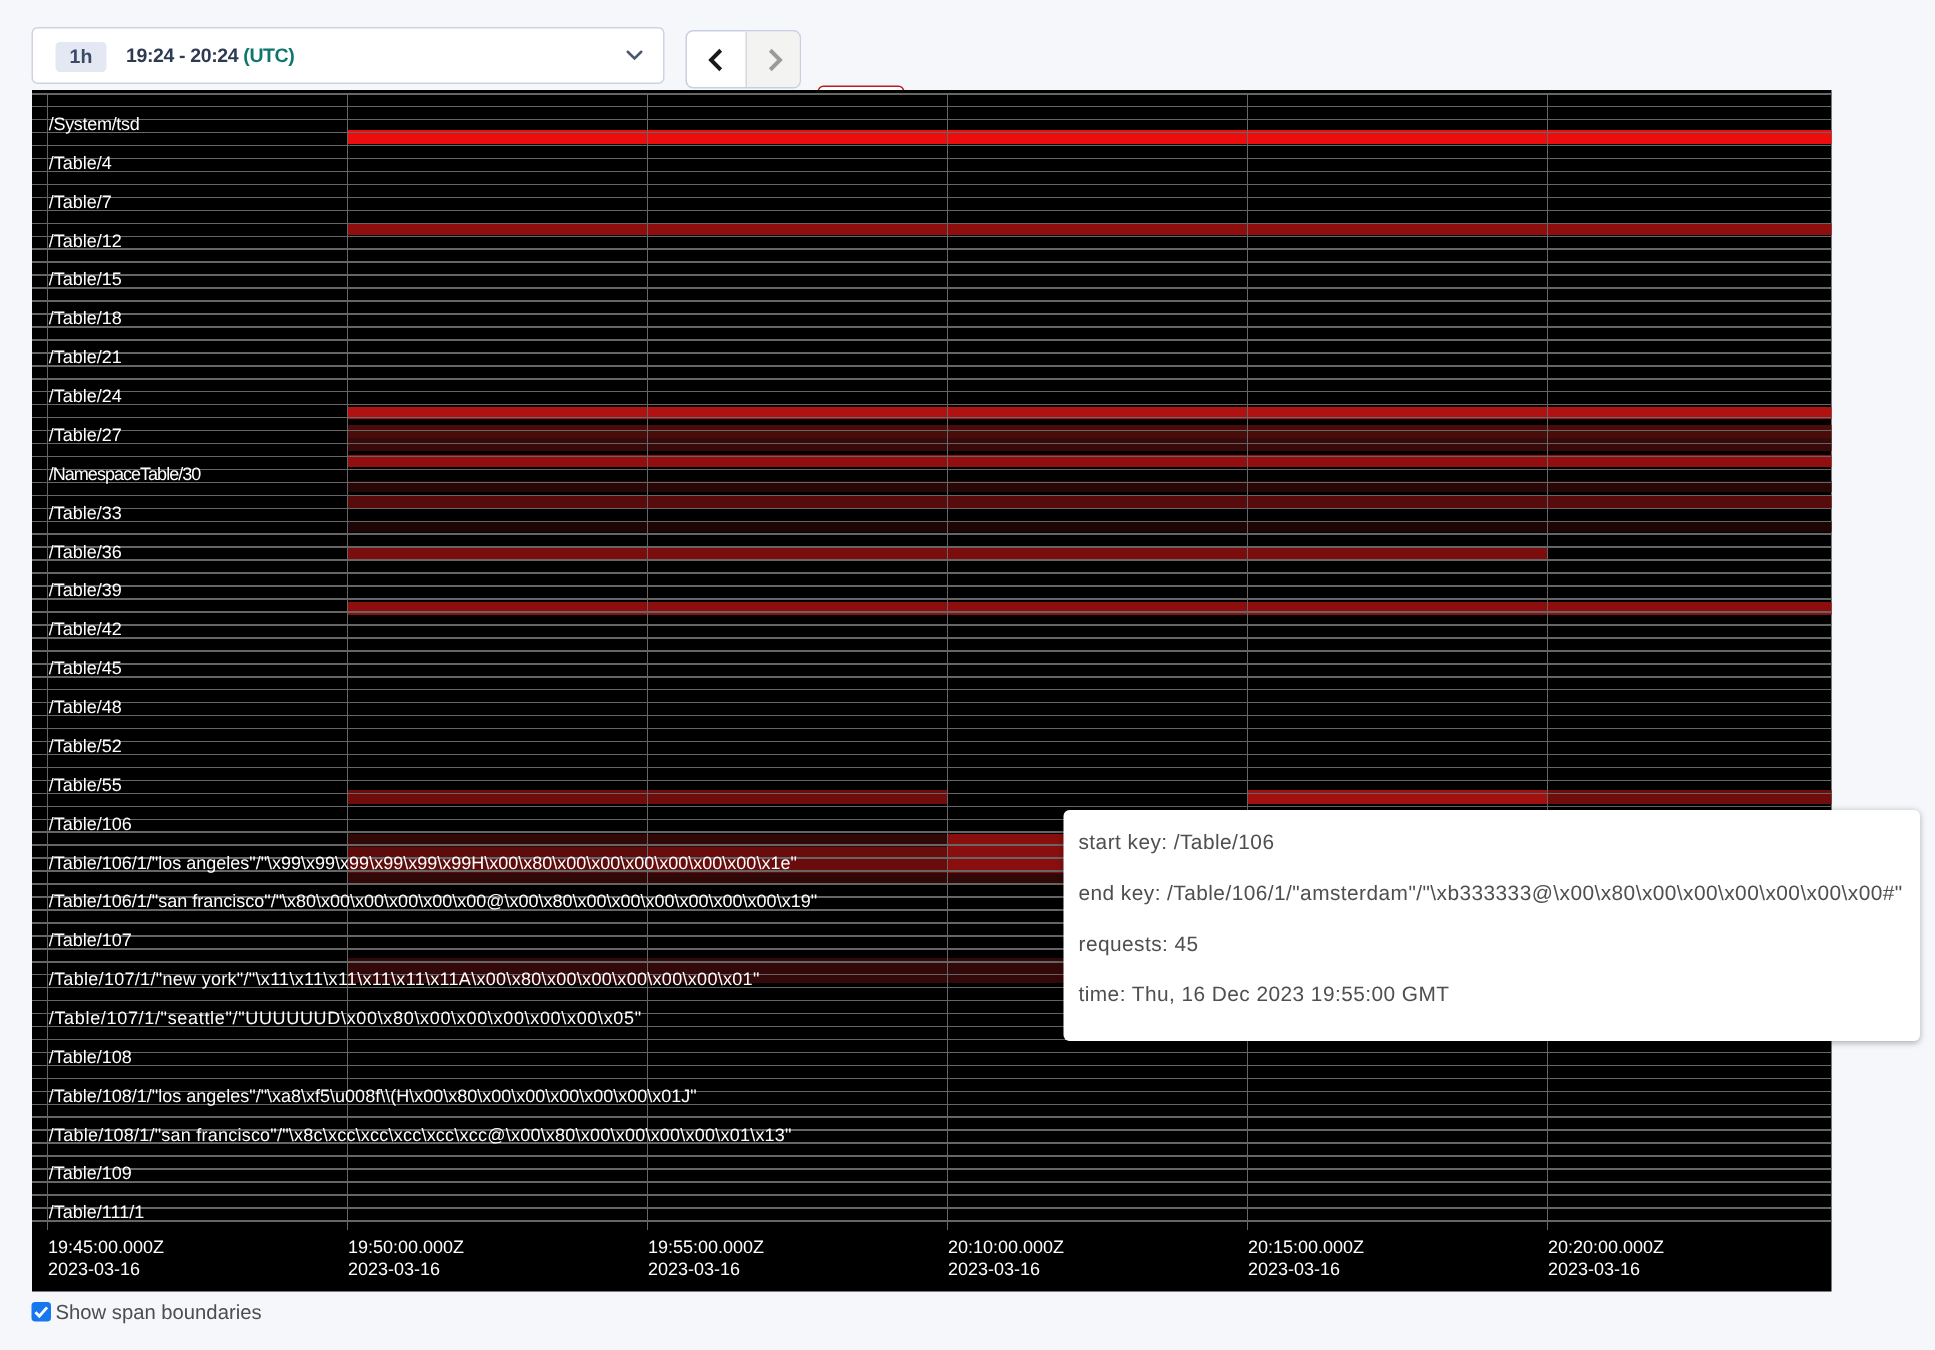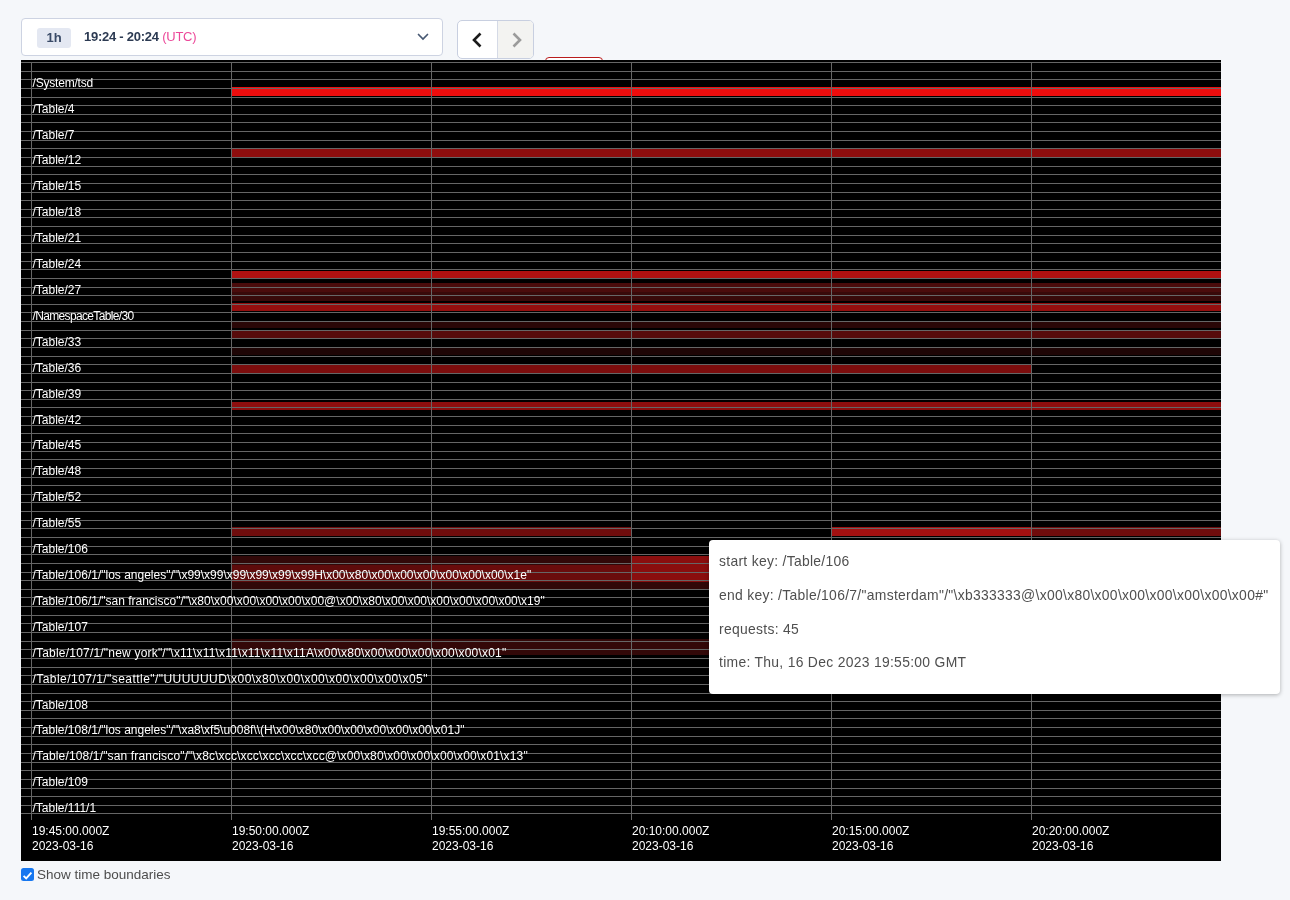--- a/index.html
+++ b/index.html
@@ -8,21 +8,21 @@
 #root { position:relative; width:1290px; height:900px; }
 
 
 .dd { position:absolute; left:21px; top:18px; width:422px; height:38px;
   background:#fff; border:1px solid #cdd3e2; border-radius:4px; }
 .pill { position:absolute; left:15px; top:9px; width:34px; height:20px;
   background:#e4e8f2; border-radius:3px; color:#394a67; font-size:13px;
   font-weight:bold; text-align:center; line-height:20px; }
 .tspan { position:absolute; left:62px; top:0; height:36px; line-height:36px;
   font-size:13px; font-weight:bold; color:#2c3a52; letter-spacing:-0.25px; }
-.tspan .utc { font-weight:normal; color:#ec4899; }
+.tspan .utc { font-weight:bold; color:#0f766e; }
 .chev { position:absolute; right:13px; top:14px; }
 .bgroup { position:absolute; left:457px; top:20px; width:77px; height:39px;
   background:#fff; border:1px solid #c8cfe0; border-radius:5px; overflow:hidden; }
 .bhalf { position:absolute; top:0; width:38px; height:37px; }
 .bhalf.r { left:38.5px; background:#f3f3f1; border-left:1px solid #d5dae6; }
 .bhalf svg { position:absolute; left:14px; top:11px; }
 .nowb { position:absolute; left:545px; top:20px; width:58px; height:39px;
   background:#fff; border:1px solid #b91c1c; border-radius:4px;
   color:#3a4864; font-size:14px; font-weight:bold; text-align:center;
   line-height:37px;margin-top:37px; }
@@ -221,24 +221,24 @@
 <text x="611.0" y="775" class="ax">20:10:00.000Z</text>
 <text x="611.0" y="790" class="ax">2023-03-16</text>
 <text x="811.0" y="775" class="ax">20:15:00.000Z</text>
 <text x="811.0" y="790" class="ax">2023-03-16</text>
 <text x="1011.0" y="775" class="ax">20:20:00.000Z</text>
 <text x="1011.0" y="790" class="ax">2023-03-16</text>
   </svg>
 
   <div id="tt">
 <div class="ttl" style="top:12.0px">start key: /Table/106</div>
-<div class="ttl" style="top:45.8px">end key: /Table/106/7/"amsterdam"/"\xb333333@\x00\x80\x00\x00\x00\x00\x00\x00#"</div>
+<div class="ttl" style="top:45.8px">end key: /Table/106/1/"amsterdam"/"\xb333333@\x00\x80\x00\x00\x00\x00\x00\x00#"</div>
 <div class="ttl" style="top:79.6px">requests: 45</div>
 <div class="ttl" style="top:113.4px">time: Thu, 16 Dec 2023 19:55:00 GMT</div>
   </div>
 
   <div id="cb">
     <svg width="13" height="13" viewBox="0 0 13 13">
         <path d="M2.6 6.8 L5.2 9.4 L10.4 3.6" stroke="#fff" stroke-width="1.9" fill="none"></path>
       </svg>
   </div>
-  <div id="cblab">Show time boundaries</div>
+  <div id="cblab">Show span boundaries</div>
 </div>
 
 </body></html>

